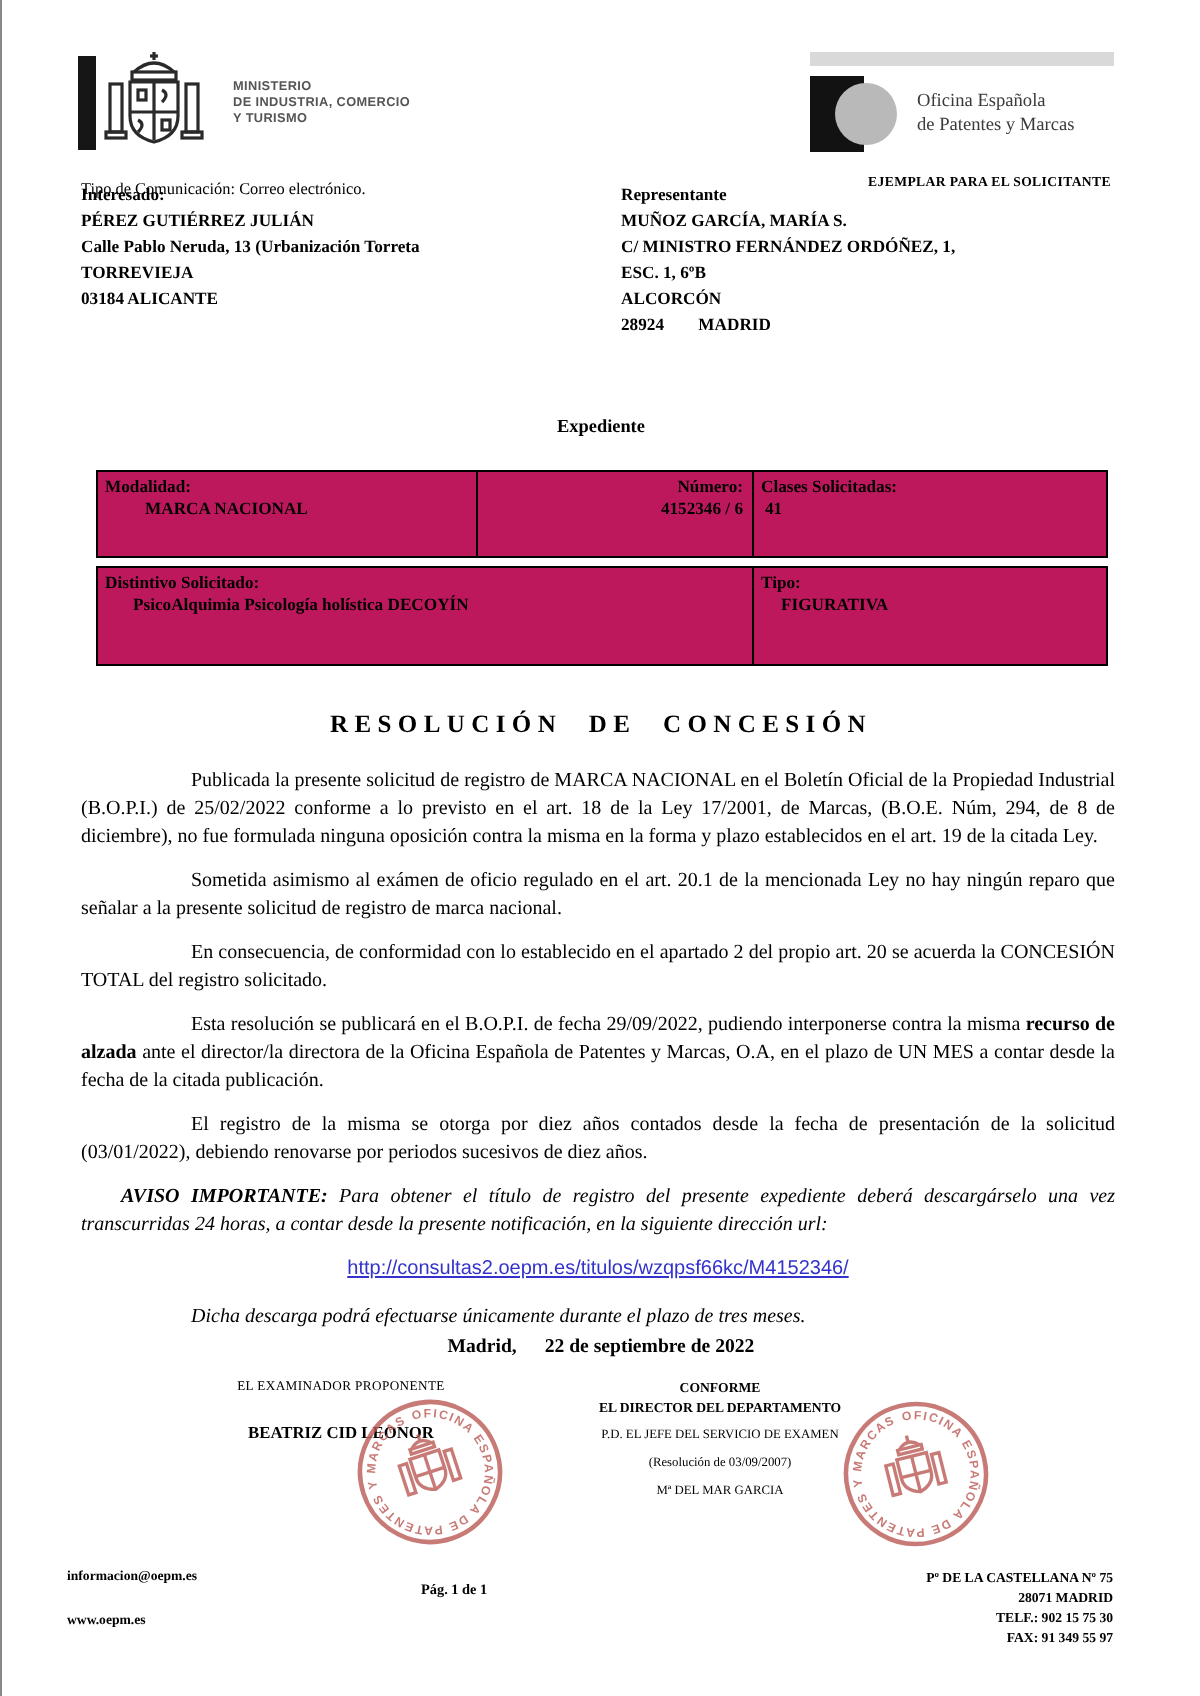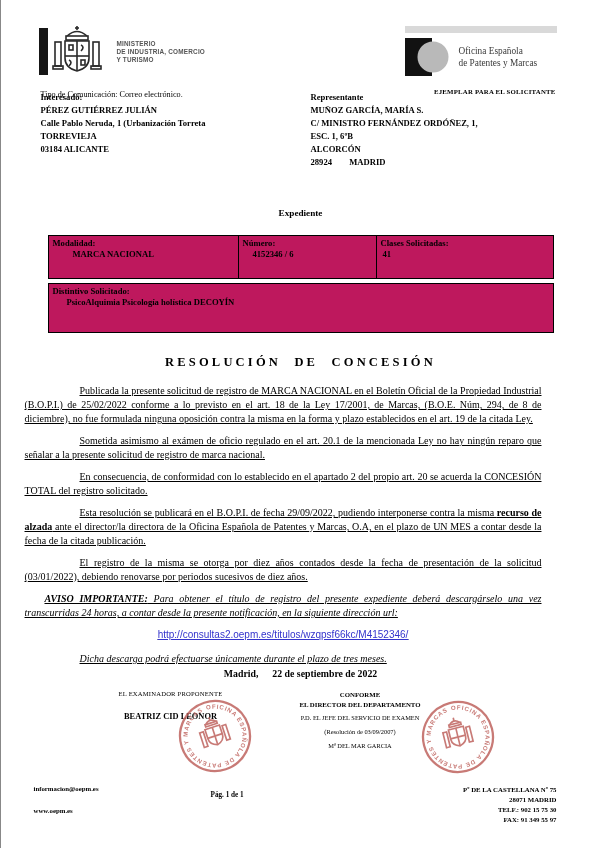--- a/index.html
+++ b/index.html
@@ -31,34 +31,34 @@
   
   .exp-heading{position:absolute;left:0;top:208px;width:600px;text-align:center;font-size:9.2px;font-weight:bold;}
   .exp-table{position:absolute;left:47px;top:235px;width:506px;font-size:8.6px;}
   .exp-row{display:flex;border:1.8px solid #000;background:#be185d;}
   .exp-row + .exp-row{margin-top:4px;}
   .exp-cell{padding:2px 4px 4px 4px;box-sizing:border-box;}
   .exp-cell + .exp-cell{border-left:1.8px solid #000;}
   .row1{height:42px;}
   .row2{height:48px;}
   .c-modalidad{width:189px;}
-  .c-numero{width:138px;}
+  .c-numero{width:138px;text-align:right;}
   .c-clases{flex:1;}
   .c-distintivo{width:327px;}
   .c-tipo{flex:1;}
   .exp-label{font-weight:bold;}
   .exp-value{font-weight:bold;margin-top:1px;}
   .ind20{padding-left:20px;}
   .ind10{padding-left:10px;}
   .ind2{padding-left:2px;}
   .ind14{padding-left:14px;}
   
   .res-title{position:absolute;left:0;top:355px;width:600px;text-align:center;
     font-size:12.5px;font-weight:bold;letter-spacing:3.2px;word-spacing:7px;}
-  .res-body{position:absolute;left:24px;top:384px;width:517px;font-size:10px;line-height:14px;text-align:justify;text-decoration:underline;}
+  .res-body{position:absolute;left:40px;top:384px;width:517px;font-size:10px;line-height:14px;text-align:justify;}
   .res-body p{margin:0 0 8px 0;text-indent:55px;}
   .res-body p.small-indent{text-indent:20px;}
   .res-body p.aviso{font-style:italic;}
   .aviso-label{font-weight:bold;font-style:italic;}
   .url-line{text-align:center;text-indent:0 !important;margin:2px 0 10px 0 !important;}
   .url-link{color:var(--link-blue);text-decoration:underline;font-family:"Liberation Sans",sans-serif;font-size:10px;cursor:pointer;}
   .dicha{font-style:italic;text-indent:20px;}
   .date-line{position:absolute;left:0;top:668px;width:600px;text-align:center;font-weight:bold;font-size:9.8px;}
   .date-line .gap{display:inline-block;width:14px;}
   
@@ -126,21 +126,21 @@
       </div>
     </div>
   </div>
 
   <div class="tipo-com">Tipo de Comunicación: Correo electrónico.</div>
   <div class="ejemplar">EJEMPLAR PARA EL SOLICITANTE</div>
 
   <div class="addr addr-left">
     <div>Interesado:</div>
     <div>PÉREZ GUTIÉRREZ JULIÁN</div>
-    <div>Calle Pablo Neruda, 1 (Urbanización Torreta</div>
+    <div>Calle Pablo Neruda, 13 (Urbanización Torreta</div>
     <div>TORREVIEJA</div>
     <div>03184 ALICANTE</div>
   </div>
   <div class="addr addr-right">
     <div>Representante</div>
     <div>MUÑOZ GARCÍA, MARÍA S.</div>
     <div>C/ MINISTRO FERNÁNDEZ ORDÓÑEZ, 1,</div>
     <div>ESC. 1, 6ºB</div>
     <div>ALCORCÓN</div>
     <div>28924&nbsp;&nbsp;&nbsp;&nbsp;&nbsp;&nbsp;&nbsp;&nbsp;MADRID</div>
@@ -159,20 +159,24 @@
       </div>
       <div class="exp-cell c-clases">
         <div class="exp-label">Clases Solicitadas:</div>
         <div class="exp-value ind2">41</div>
       </div>
     </div>
     <div class="exp-row row2">
       <div class="exp-cell c-distintivo">
         <div class="exp-label">Distintivo Solicitado:</div>
         <div class="exp-value ind14">PsicoAlquimia Psicología holística DECOYÍN</div>
+      </div>
+      <div class="exp-cell c-tipo">
+        <div class="exp-label">Tipo:</div>
+        <div class="exp-value ind10">FIGURATIVA</div>
       </div>
     </div>
   </div>
 
   <div class="res-title">RESOLUCIÓN DE CONCESIÓN</div>
 
   <div class="res-body">
     <p>Publicada la presente solicitud de registro de MARCA NACIONAL en el Boletín Oficial de la Propiedad Industrial (B.O.P.I.) de 25/02/2022 conforme a lo previsto en el art. 18  de la Ley 17/2001, de Marcas, (B.O.E. Núm, 294, de 8 de diciembre), no fue formulada ninguna oposición contra la misma en la forma y plazo establecidos en el art. 19 de la citada Ley.</p>
     <p>Sometida asimismo al exámen de oficio regulado en el art. 20.1 de la mencionada Ley no hay ningún reparo que señalar a la presente solicitud de registro de marca nacional.</p>
     <p>En consecuencia, de conformidad con lo establecido en el apartado 2 del propio art. 20 se acuerda la CONCESIÓN TOTAL del registro solicitado.</p>

